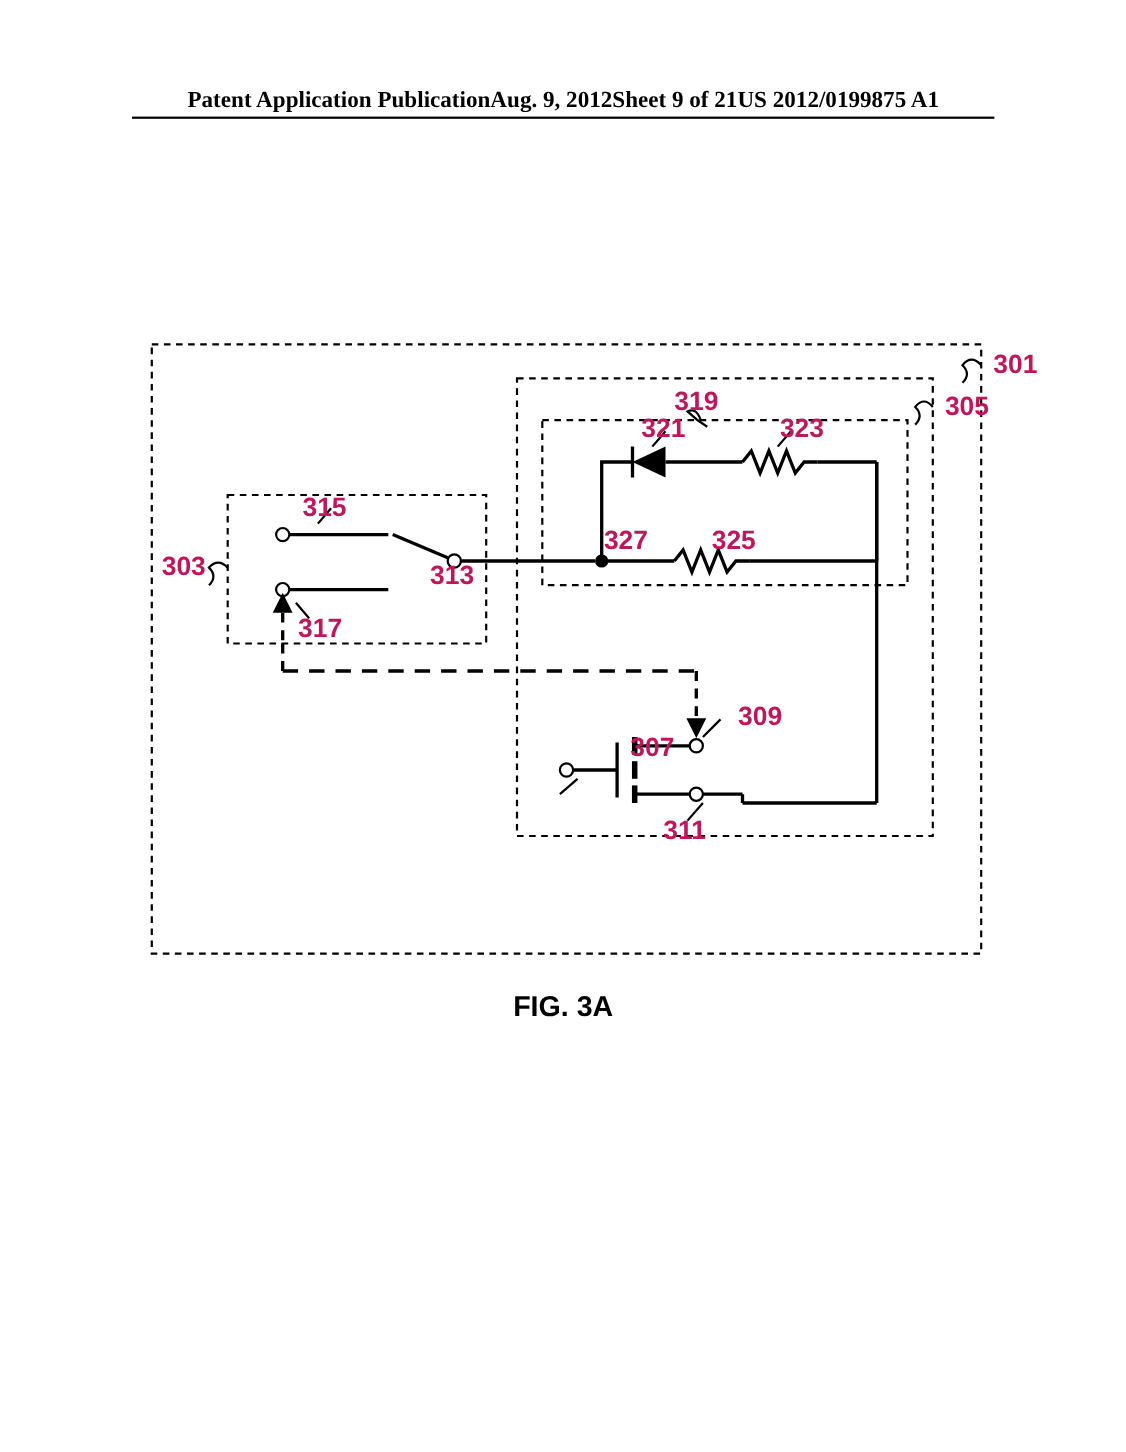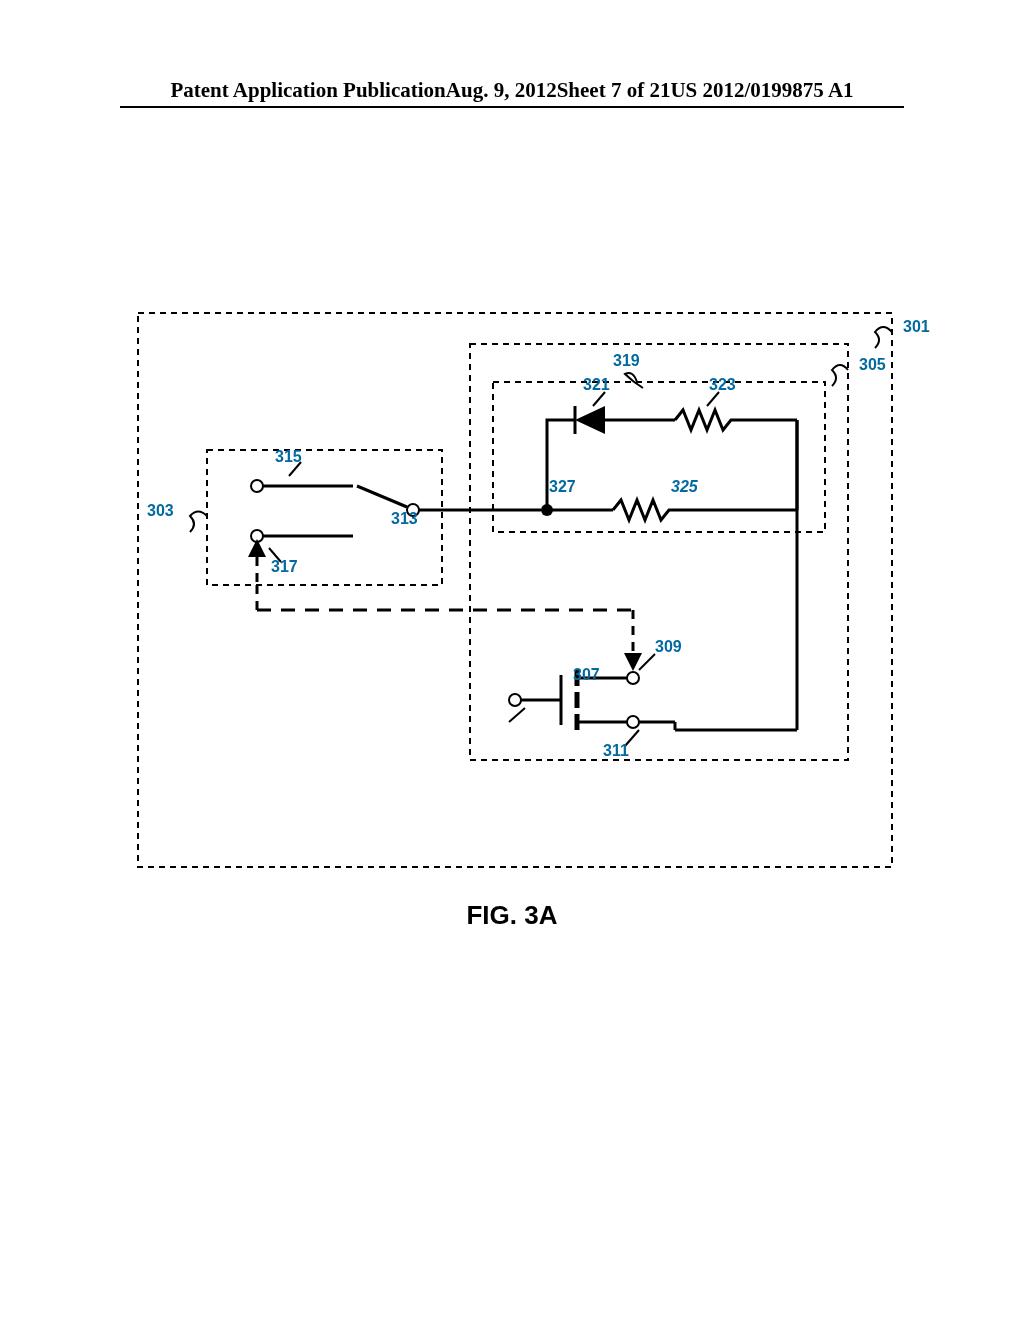--- a/index.html
+++ b/index.html
@@ -41,32 +41,32 @@
       left: 0;
       width: 1024px;
       text-align: center;
       font-family: Arial, sans-serif;
       font-size: 26px;
       font-weight: bold;
     }
     .ref-label {
       position: absolute;
       font-family: Arial, sans-serif;
-      font-size: 16px;
+      font-size: 24px;
       font-weight: bold;
-      color: #0369a1;
+      color: #be185d;
     }
   </style>
 </head>
 <body>
 
 <div class="header">
   <span>Patent Application Publication</span>
   <span>Aug. 9, 2012</span>
-  <span>Sheet 7 of 21</span>
+  <span>Sheet 9 of 21</span>
   <span>US 2012/0199875 A1</span>
 </div>
 <div class="header-rule"></div>
 
 <div class="diagram">
   <svg viewBox="0 0 760 560" width="760" height="560">
     <defs>
       <marker id="arrowhead" markerWidth="6" markerHeight="6" refX="5" refY="3" orient="auto">
         <path d="M0,0 L6,3 L0,6 Z" fill="#000"></path>
       </marker>
@@ -153,20 +153,20 @@
   
   <div class="ref-label" style="left:768px; top:8px;">301</div>
   <div class="ref-label" style="left:724px; top:46px;">305</div>
   <div class="ref-label" style="left:12px; top:192px;">303</div>
   <div class="ref-label" style="left:478px; top:42px;">319</div>
   <div class="ref-label" style="left:448px; top:66px;">321</div>
   <div class="ref-label" style="left:574px; top:66px;">323</div>
   <div class="ref-label" style="left:140px; top:138px;">315</div>
   <div class="ref-label" style="left:256px; top:160px;margin-top:40px;">313</div>
   <div class="ref-label" style="left:414px; top:168px;">327</div>
-  <div class="ref-label" style="left:536px; top:168px;font-style:italic;">325</div>
+  <div class="ref-label" style="left:512px; top:168px;">325</div>
   <div class="ref-label" style="left:136px; top:248px;">317</div>
   <div class="ref-label" style="left:392px; top:356px;margin-left:46px;">307</div>
-  <div class="ref-label" style="left:520px; top:328px;text-align:right;">309</div>
+  <div class="ref-label" style="left:536px; top:328px;text-align:right;">309</div>
   <div class="ref-label" style="left:468px; top:432px;">311</div>
 </div>
 
 <div class="figure-caption">FIG. 3A</div>
 
 </body></html>

